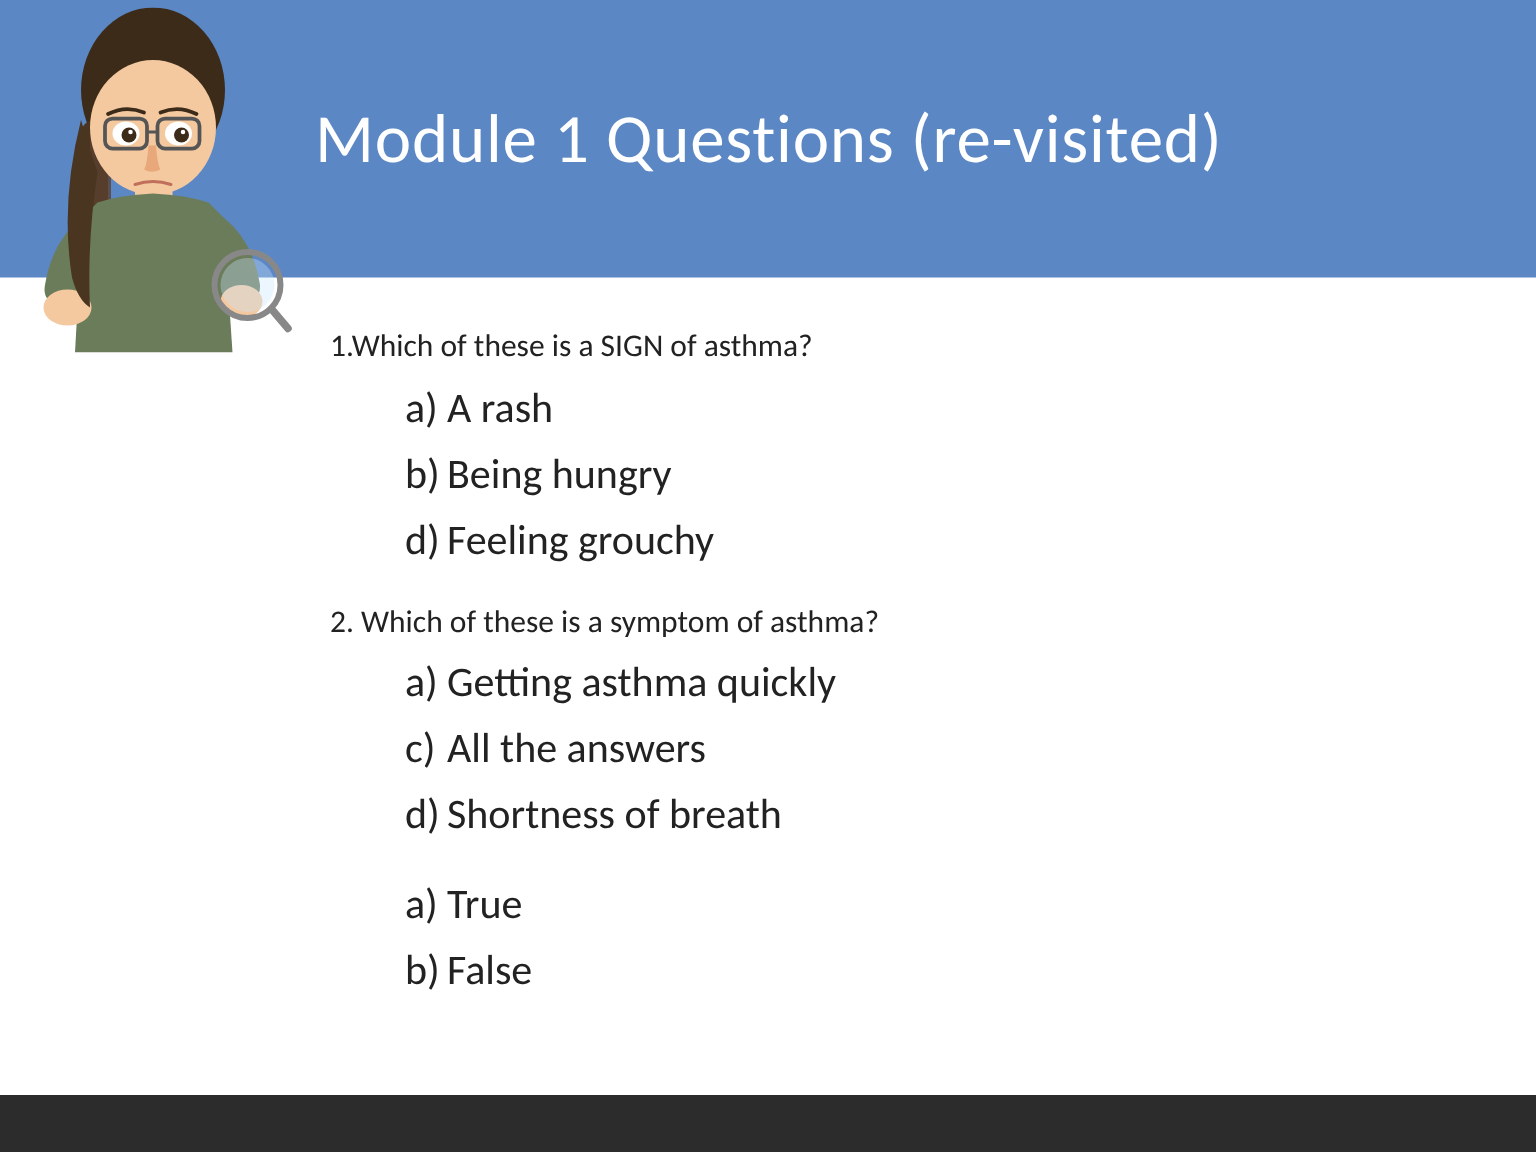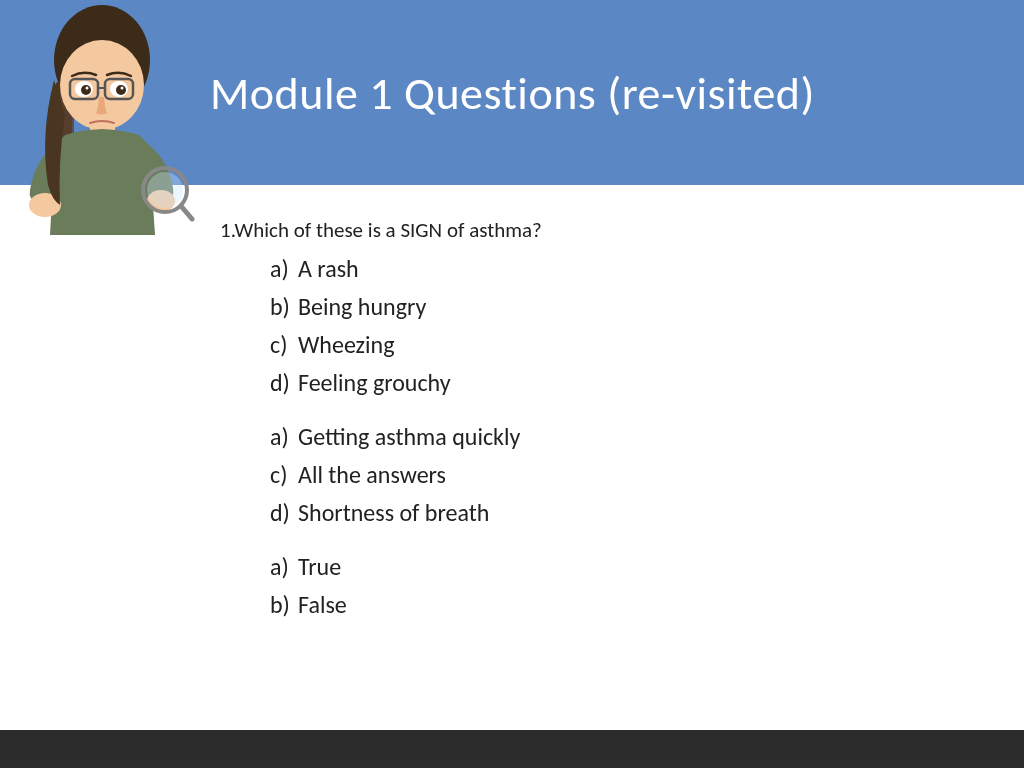--- a/index.html
+++ b/index.html
@@ -74,21 +74,21 @@
       margin-bottom: 4px;
     }
 
     .answer-list {
       list-style: none;
       padding-left: 50px;
     }
 
     .answer-list li {
       margin-bottom: 2px;
-      font-size: 24px;
+      font-size: 28px;
     }
 
     .answer-list li .letter {
       display: inline-block;
       width: 28px;
     }
 
     .footer {
       background-color: #2c2c2c;
       height: 38px;
@@ -153,25 +153,25 @@
       </svg>
     </div>
   </div>
 
   <div class="content">
   <div class="question-block">
         <div class="question-text">1.Which of these is a SIGN of asthma?</div>
         <ul class="answer-list">
           <li><span class="letter">a)</span><span>A rash</span></li>
           <li><span class="letter">b)</span><span>Being hungry</span></li>
-          <li><span class="letter">c)</span><span>Wheezing</span></li>
           <li><span class="letter">d)</span><span>Feeling grouchy</span></li>
         </ul>
       </div>
       <div class="question-block">
+        <div class="question-text">2. Which of these is a symptom of asthma?</div>
         <ul class="answer-list">
           <li><span class="letter">a)</span><span>Getting asthma quickly</span></li>
           <li><span class="letter">c)</span><span>All the answers</span></li>
           <li><span class="letter">d)</span><span>Shortness of breath</span></li>
         </ul>
       </div>
       <div class="question-block">
         <ul class="answer-list">
           <li><span class="letter">a)</span><span>True</span></li>
           <li><span class="letter">b)</span><span>False</span></li>

